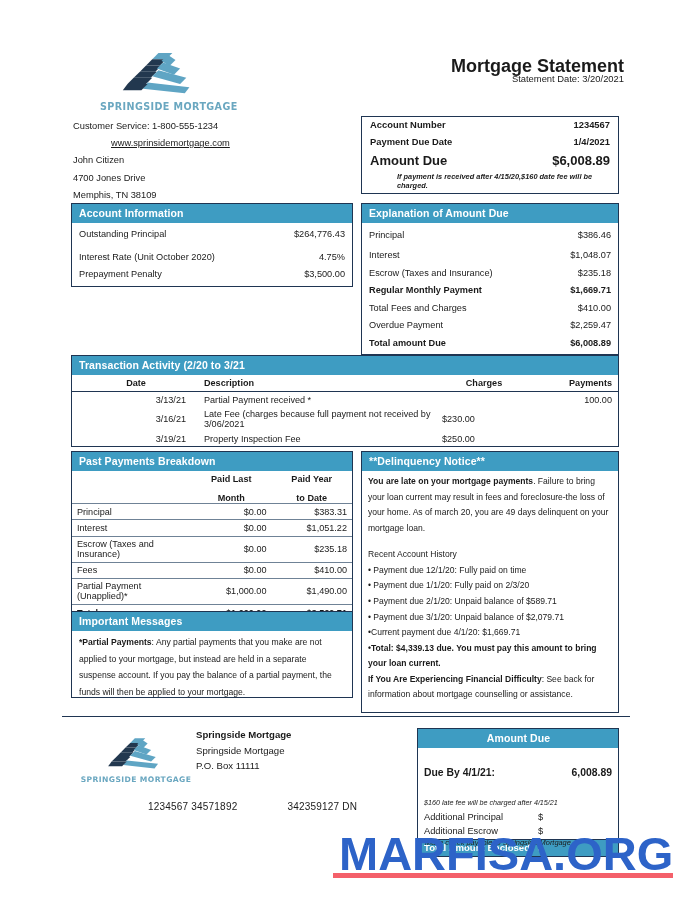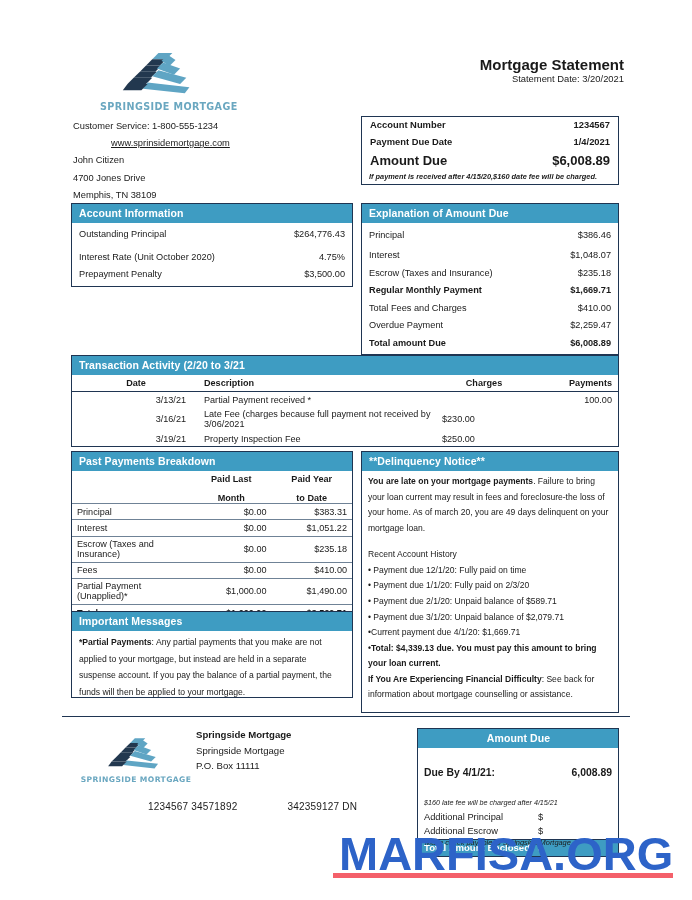--- a/index.html
+++ b/index.html
@@ -44,20 +44,21 @@
   }
   .row .lbl { white-space: nowrap; }
   .row .val { white-space: nowrap; text-align: right; }
   .bold { font-weight: bold; }
   .italic-note {
     font-size: 7.4px;
     font-style: italic;
     font-weight: bold;
     padding: 1px 7px 3px 7px;
     color: #1a1a1a;
+    margin-left: 28px;
   }
 
   
   .hdr-logo-wrap {
     position: absolute;
     left: 100px;
     top: 50px;
     width: 120px;
     text-align: center;
   }
@@ -80,21 +81,21 @@
   }
   .cust-block a, .cust-block .link {
     color: #1a1a1a;
     text-decoration: underline;
     margin-left: 38px;
   }
   .stmt-title {
     position: absolute;
     right: 68px;
     top: 56px;
-    font-size: 15px;
+    font-size: 18px;
     font-weight: bold;
     text-align: right;
   }
   .stmt-date {
     position: absolute;
     right: 68px;
     top: 73px;
     font-size: 9.4px;
     text-align: left;
   }

